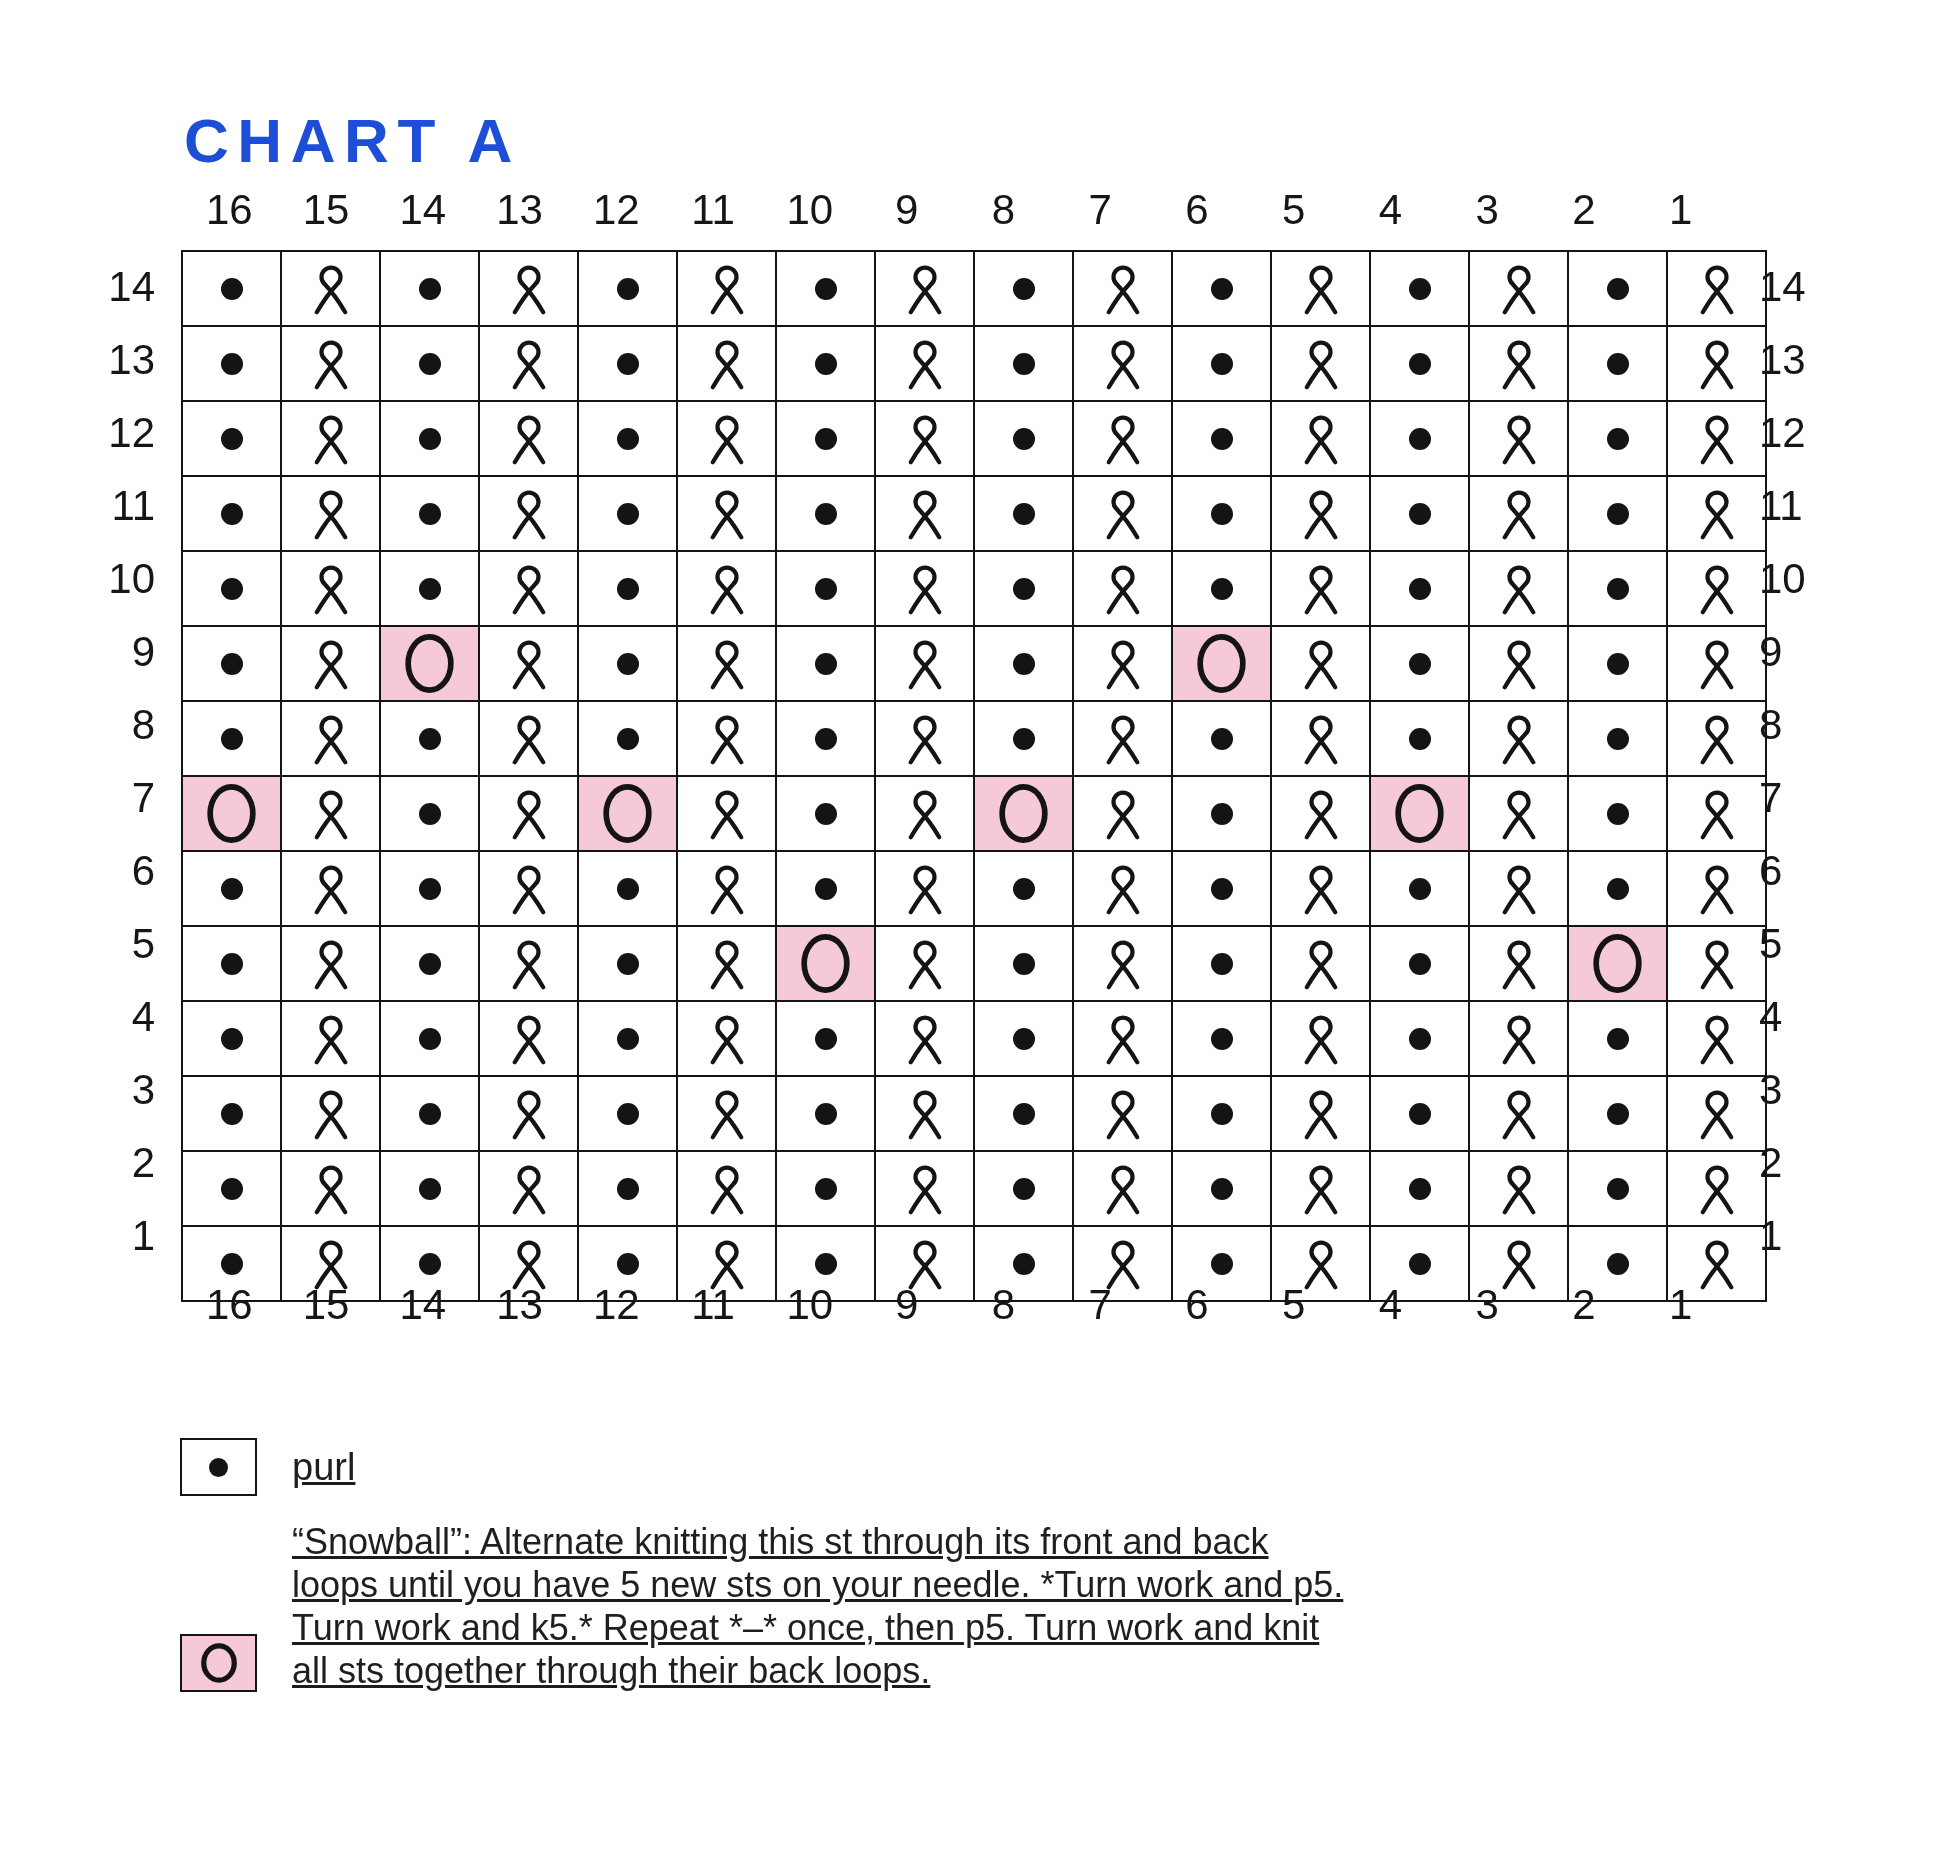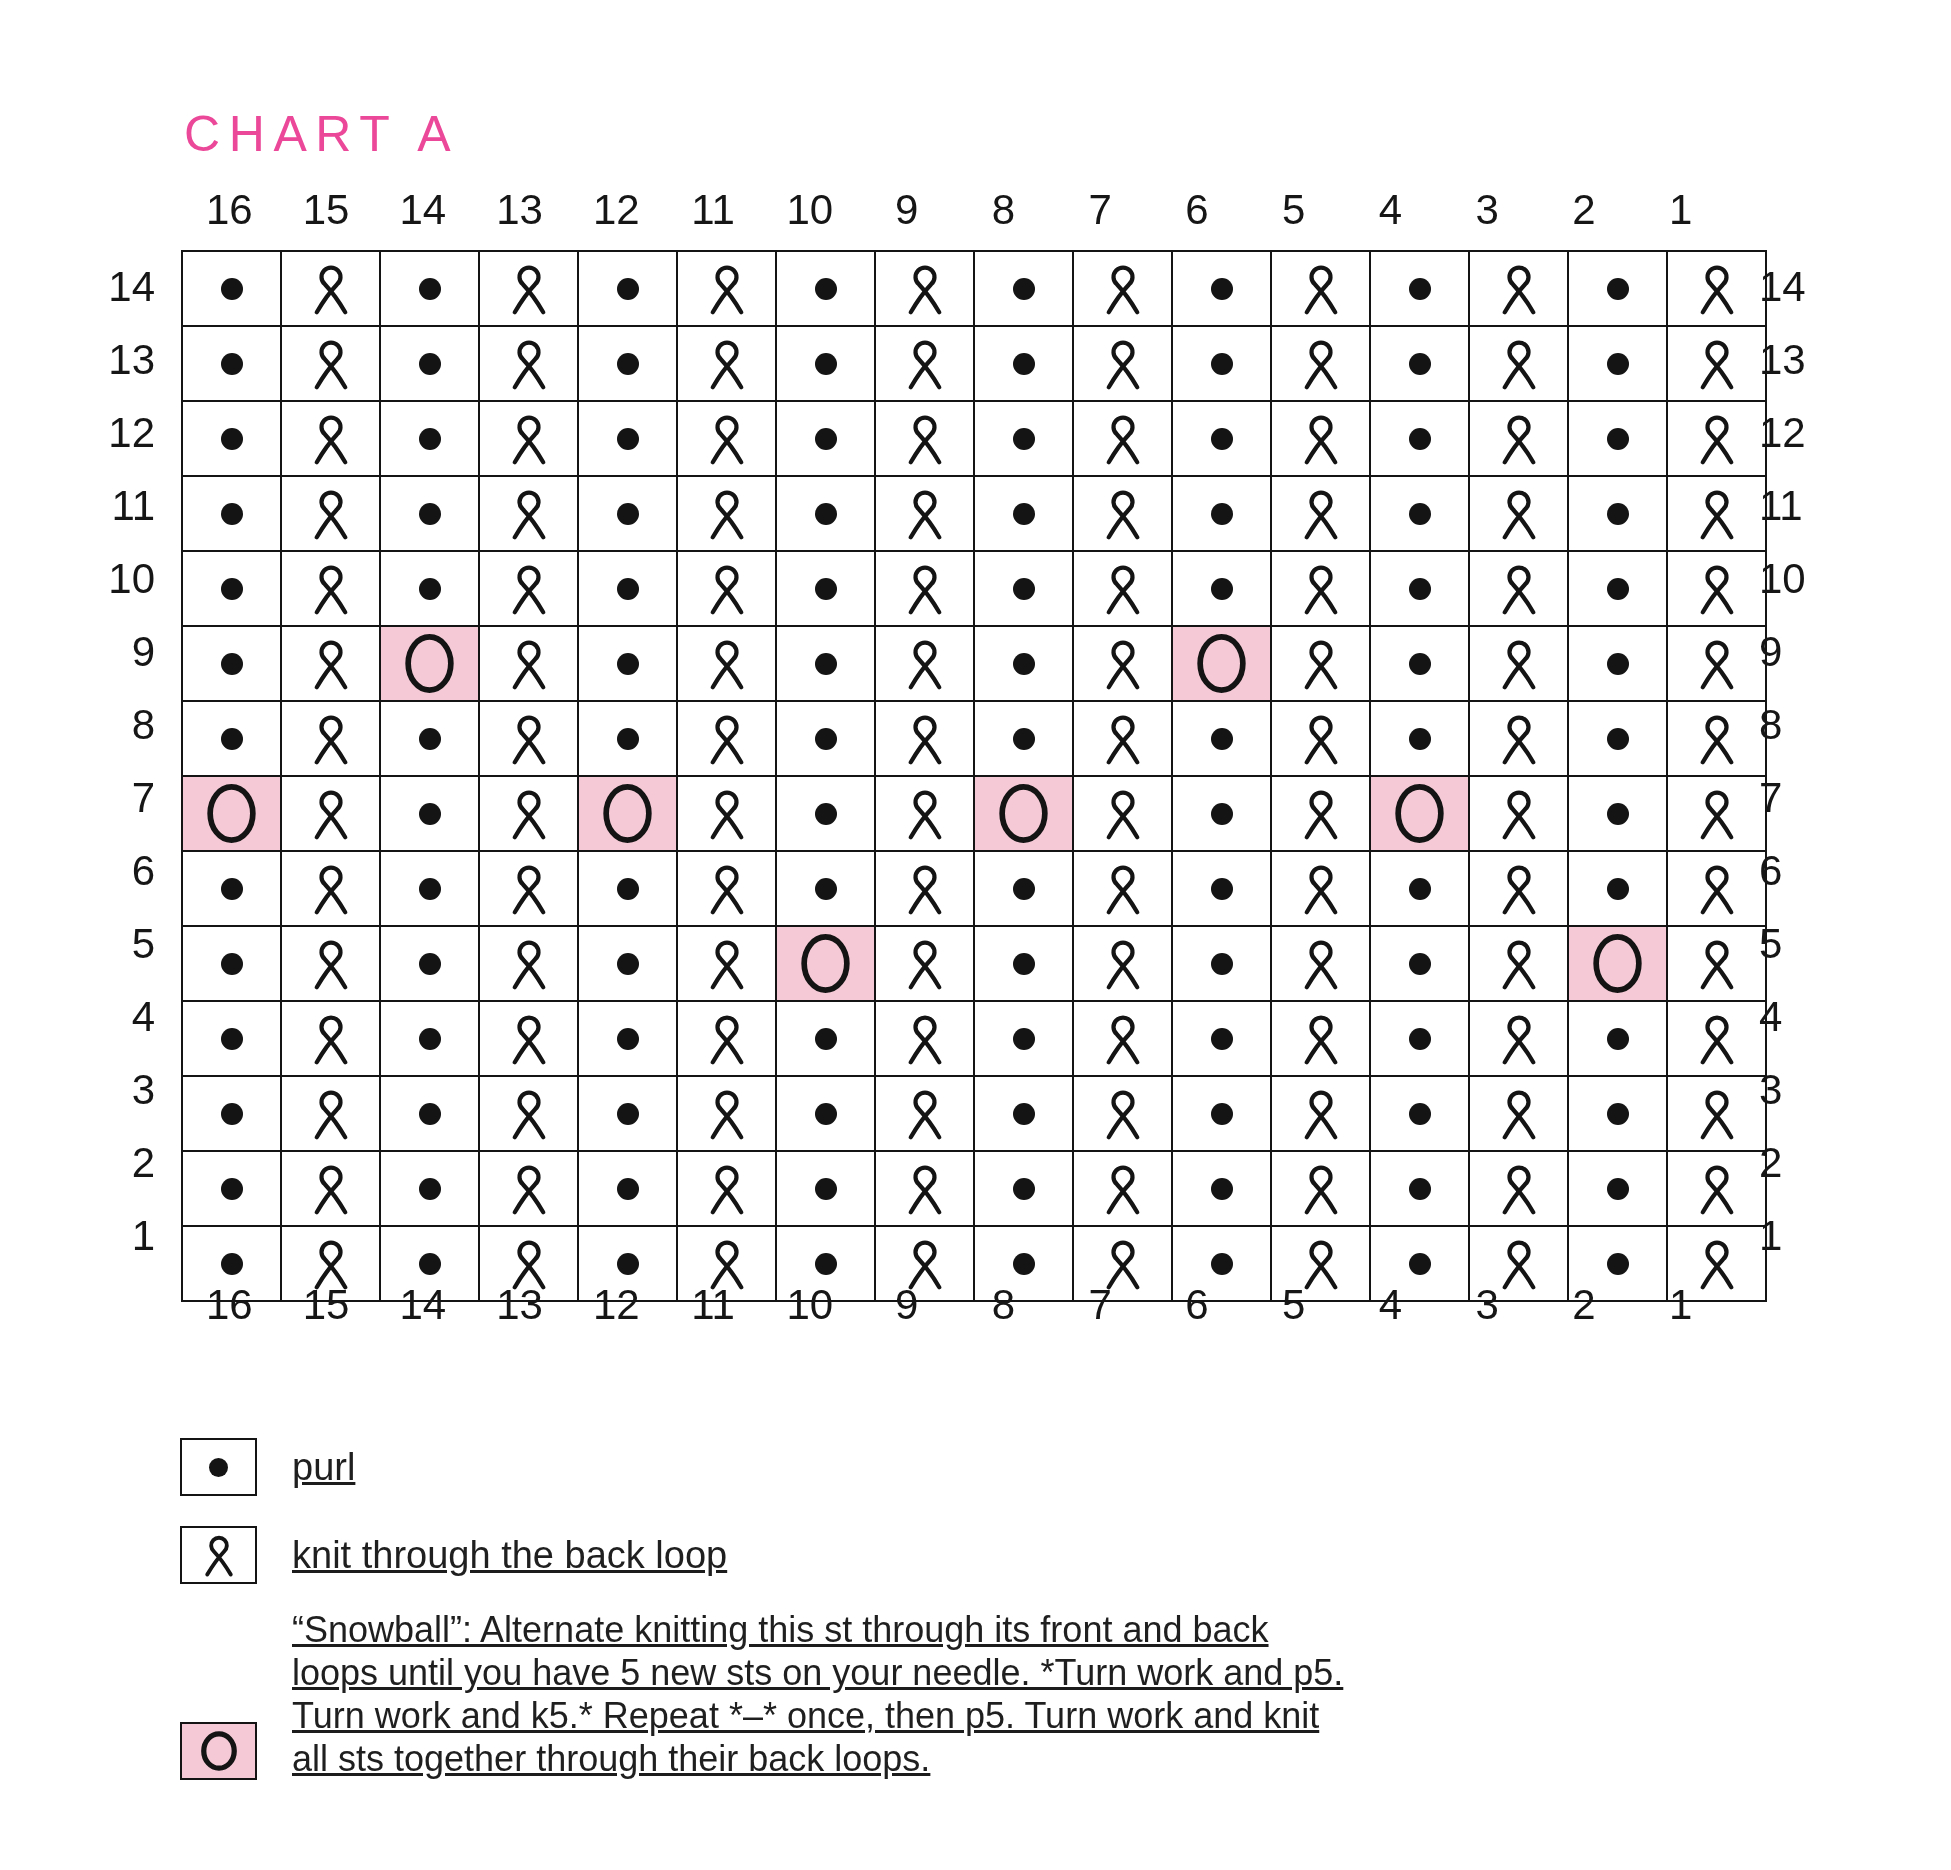--- a/index.html
+++ b/index.html
@@ -8,24 +8,24 @@
     width: 1952px;
     height: 1871px;
     font-family: "Liberation Sans", sans-serif;
     color: #1c1c1c;
   }
 
   .title {
     position: absolute;
     left: 184px;
     top: 105px;
-    font-size: 50px;
-    font-weight: 400;
+    font-size: 62px;
+    font-weight: 700;
     letter-spacing: 8.6px;
-    color: #ec4899;
+    color: #1d4ed8;
   }
 
   
   .cols {
     position: absolute;
     left: 181px;
     width: 1548px;
     display: grid;
     grid-template-columns: repeat(16, 1fr);
   }
@@ -1576,28 +1576,20 @@
     <span class="num">1</span>
   </div>
 
 <div class="legend">
   <div class="legend-row">
     <div class="legend-box">
       <span class="dot"></span>
     </div>
     <div class="legend-label">purl</div>
   </div>
-  <div class="legend-row">
-    <div class="legend-box">
-      <svg width="36" height="46" viewBox="0 0 46 58">
-        <path d="M 8 54 C 15 42 21.5 33 29.5 24.5 A 10 10 0 1 0 16.5 24.5 C 24.5 33 31 42 38 54" fill="none" stroke="#141414" stroke-width="5" stroke-linecap="round"></path>
-      </svg>
-    </div>
-    <div class="legend-label">knit through the back loop</div>
-  </div>
   <div class="legend-row snowrow">
     <div class="legend-box pink" style="background: rgb(245, 201, 214);">
       <svg width="40" height="44" viewBox="0 0 42 46">
         <ellipse cx="21" cy="23" rx="16" ry="18" fill="none" stroke="#141414" stroke-width="5.5"></ellipse>
       </svg>
     </div>
     <div class="legend-label para">“Snowball”: Alternate knitting this st through its front and back
 loops until you have 5 new sts on your needle. *Turn work and p5.
 Turn work and k5.* Repeat *–* once, then p5. Turn work and knit
 all sts together through their back loops.</div>

